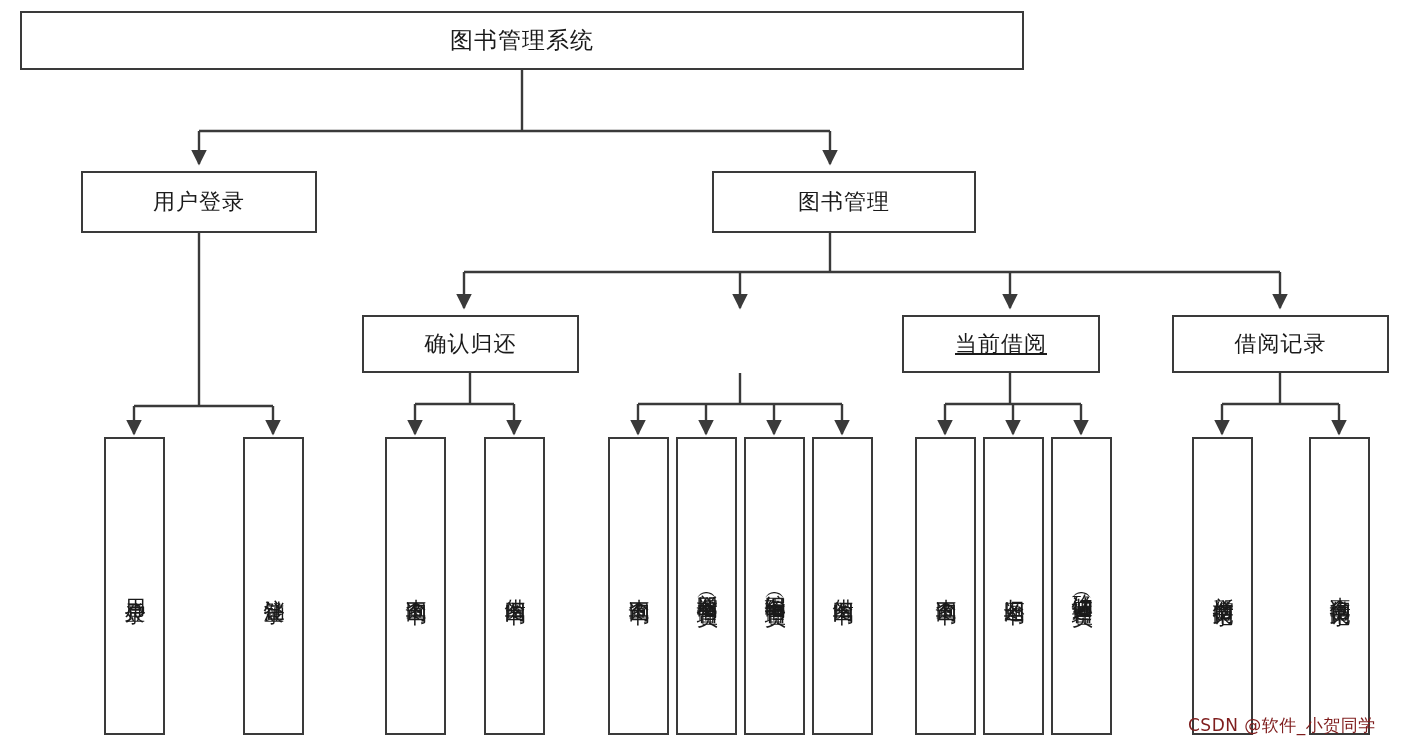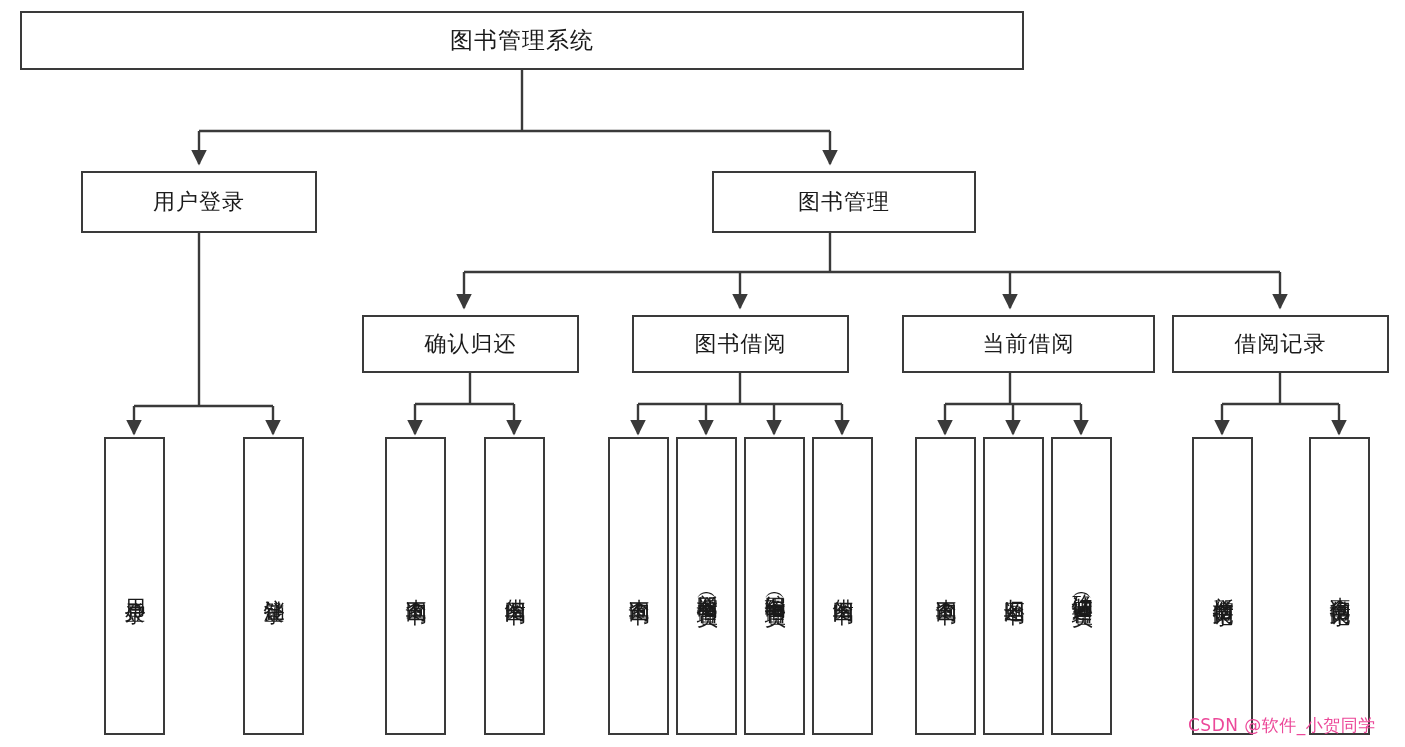--- a/index.html
+++ b/index.html
@@ -56,21 +56,21 @@
     line-height: 1.32;
     letter-spacing: 2px;
     white-space: nowrap;
     color: #1a1a1a;
   }
   .watermark {
     position: absolute;
     left: 1188px;
     top: 714px;
     font-size: 17px;
-    color: #ec4899;
+    color: #7f1d1d;
     white-space: nowrap;
     z-index: 3;
     letter-spacing: 0.5px;
   }
 </style>
 </head>
 <body>
 
 <div id="canvas">
 
@@ -131,24 +131,21 @@
   <div class="node h" style="left:81px; top:171px; width:236px; height:62px;">
     <span>用户登录</span>
   </div>
   <div class="node h" style="left:712px; top:171px; width:264px; height:62px;">
     <span>图书管理</span>
   </div>
 
   <div class="node h" style="left:362px; top:315px; width:217px; height:58px;">
     <span>确认归还</span>
   </div>
-  <div class="node h" style="left:632px; top:315px; width:217px; height:58px;">
-    <span>图书借阅</span>
-  </div>
-  <div class="node h" style="left:902px; top:315px; width:253px; height:58px;">
+  <div class="node h" style="left:902px; top:315px; width:198px; height:58px;text-decoration:underline;">
     <span>当前借阅</span>
   </div>
   <div class="node h" style="left:1172px; top:315px; width:217px; height:58px;align-items:center;">
     <span>借阅记录</span>
   </div>
 
   <div class="node v" style="left:104px; top:437px; width:61px; height:298px;">
     <span class="vtext">用户登录</span>
   </div>
   <div class="node v" style="left:243px; top:437px; width:61px; height:298px;">

